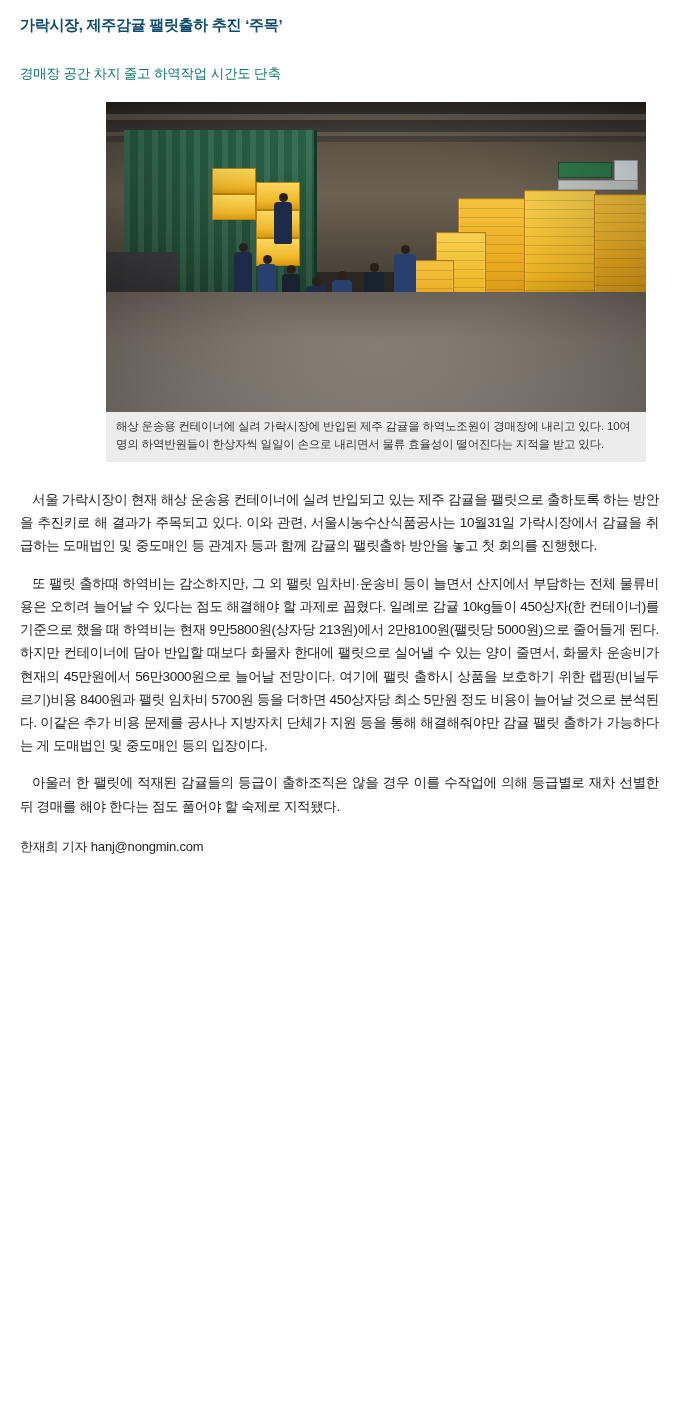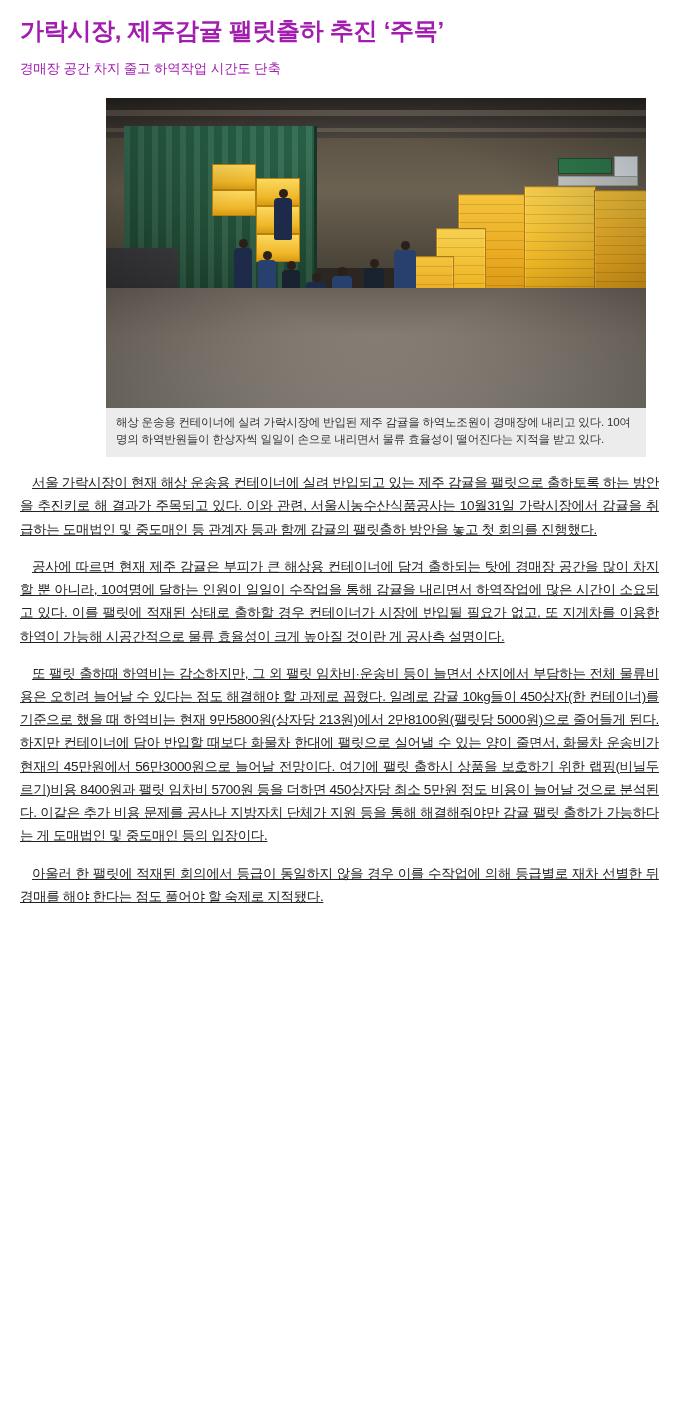--- a/index.html
+++ b/index.html
@@ -12,34 +12,34 @@
     font-family: "Liberation Sans", "DejaVu Sans", sans-serif;
     color: #222222;
     -webkit-font-smoothing: antialiased;
   }
   .page {
     width: 679px;
     box-sizing: border-box;
     padding: 12px 20px 18px 20px;
   }
   .headline {
-    font-size: 24px;
+    font-size: 15px;
     font-weight: bold;
     line-height: 1.25;
-    color: #a21caf;
+    color: #0c4a6e;
     letter-spacing: -0.3px;
-    margin: 4px 0 12px 0;
+    margin: 4px 0 28px 0;
   }
   .subheads {
     margin: 0 0 8px 0;
   }
   .subhead {
     font-size: 13.5px;
     line-height: 1.6;
-    color: #a21caf;
+    color: #0f766e;
     letter-spacing: -0.2px;
   }
   .figure {
     margin: 18px 0 14px 0;
     text-align: center;
   }
   .photo-wrap {
     display: inline-block;
     width: 467px;
     text-align: left;
@@ -126,22 +126,21 @@
     width: 540px;
     box-sizing: border-box;
     background: #ececec;
     color: #333333;
     font-size: 11.5px;
     line-height: 1.55;
     padding: 6px 10px 8px 10px;
     letter-spacing: -0.2px;
   }
   .body {
-    margin-top: 14px;
-    text-decoration: underline;
+    margin-top: 26px;
   }
   .body p {
     font-size: 13.5px;
     line-height: 1.72;
     color: #222222;
     margin: 0 0 14px 0;
     text-indent: 12px;
     letter-spacing: -0.35px;
     text-align: justify;
   }
@@ -226,19 +225,19 @@
         <div class="ph-floor"></div>
         <div class="ph-vignette"></div>
       </div>
 
       <div class="caption">해상 운송용 컨테이너에 실려 가락시장에 반입된 제주 감귤을 하역노조원이 경매장에 내리고 있다. 10여명의 하역반원들이 한상자씩 일일이 손으로 내리면서 물류 효율성이 떨어진다는 지적을 받고 있다.</div>
     </div>
   </div>
 
   <div class="body">
     <p>서울 가락시장이 현재 해상 운송용 컨테이너에 실려 반입되고 있는 제주 감귤을 팰릿으로 출하토록 하는 방안을 추진키로 해 결과가 주목되고 있다. 이와 관련, 서울시농수산식품공사는 10월31일 가락시장에서 감귤을 취급하는 도매법인 및 중도매인 등 관계자 등과 함께 감귤의 팰릿출하 방안을 놓고 첫 회의를 진행했다.</p>
-    <p>공사에 따르면 현재 제주 감귤은 부피가 큰 해상용 컨테이너에 담겨 출하되는 탓에 경매장 공간을 많이 차지할 뿐 아니라, 10여명에 달하는 인원이 일일이 수작업을 통해 감귤을 내리면서 하역작업에 많은 시간이 소요되고 있다. 이를 팰릿에 적재된 상태로 출하할 경우 컨테이너가 시장에 반입될 필요가 없고, 또 지게차를 이용한 하역이 가능해 시공간적으로 물류 효율성이 크게 높아질 것이란 게 공사측 설명이다.</p>
     <p>또 팰릿 출하때 하역비는 감소하지만, 그 외 팰릿 임차비·운송비 등이 늘면서 산지에서 부담하는 전체 물류비용은 오히려 늘어날 수 있다는 점도 해결해야 할 과제로 꼽혔다. 일례로 감귤 10kg들이 450상자(한 컨테이너)를 기준으로 했을 때 하역비는 현재 9만5800원(상자당 213원)에서 2만8100원(팰릿당 5000원)으로 줄어들게 된다. 하지만 컨테이너에 담아 반입할 때보다 화물차 한대에 팰릿으로 실어낼 수 있는 양이 줄면서, 화물차 운송비가 현재의 45만원에서 56만3000원으로 늘어날 전망이다. 여기에 팰릿 출하시 상품을 보호하기 위한 랩핑(비닐두르기)비용 8400원과 팰릿 임차비 5700원 등을 더하면 450상자당 최소 5만원 정도 비용이 늘어날 것으로 분석된다. 이같은 추가 비용 문제를 공사나 지방자치 단체가 지원 등을 통해 해결해줘야만 감귤 팰릿 출하가 가능하다는 게 도매법인 및 중도매인 등의 입장이다.</p>
-    <p>아울러 한 팰릿에 적재된 회의에서 등급이 동일하지 않을 경우 이를 수작업에 의해 등급별로 재차 선별한 뒤 경매를 해야 한다는 점도 풀어야 할 숙제로 지적됐다.</p>
+    <p>아울러 한 팰릿에 적재된 감귤들의 등급이 출하조직은 않을 경우 이를 수작업에 의해 등급별로 재차 선별한 뒤 경매를 해야 한다는 점도 풀어야 할 숙제로 지적됐다.</p>
   </div>
 
+  <div class="byline">한재희 기자  hanj@nongmin.com</div>
 
 </div>
 
 </body></html>

